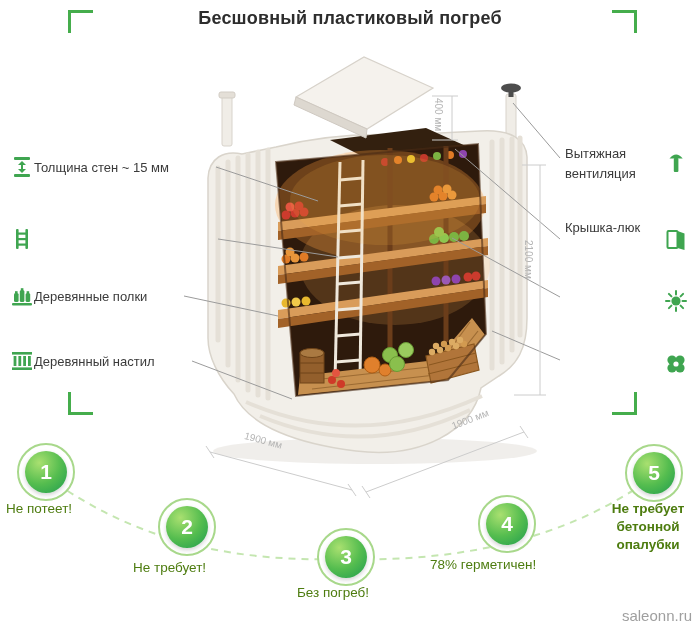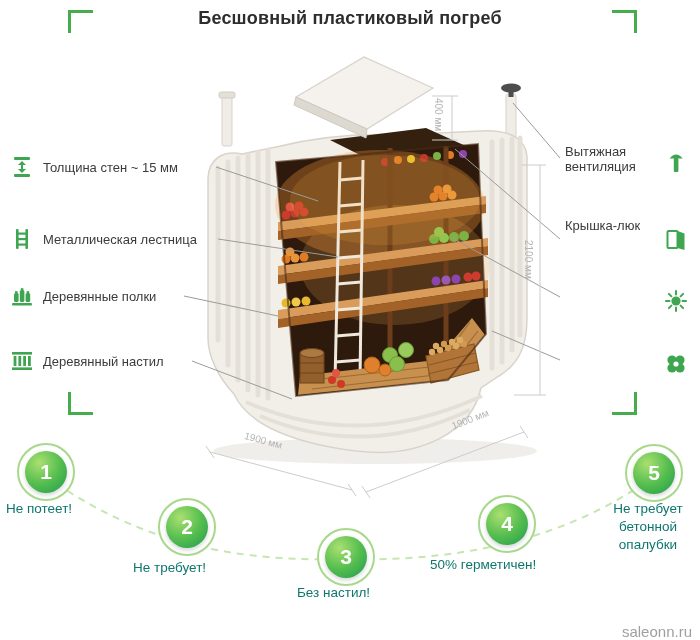--- a/index.html
+++ b/index.html
@@ -7,43 +7,43 @@
           font-family:"Liberation Sans",sans-serif;}
   .title{position:absolute;top:8px;left:0;right:0;text-align:center;
          font-size:18px;font-weight:bold;color:#2d2d2d;letter-spacing:.2px;}
   .bracket{position:absolute;width:22px;height:20px;}
   .b-tl{left:68px;top:10px;border-top:3px solid #45ad4c;border-left:3px solid #45ad4c;}
   .b-tr{left:612px;top:10px;border-top:3px solid #45ad4c;border-right:3px solid #45ad4c;}
   .b-bl{left:68px;top:392px;border-bottom:3px solid #45ad4c;border-left:3px solid #45ad4c;}
   .b-br{left:612px;top:392px;border-bottom:3px solid #45ad4c;border-right:3px solid #45ad4c;}
   .cellar{position:absolute;left:180px;top:50px;}
   .overlay{position:absolute;left:0;top:0;pointer-events:none;}
-  .feat{position:absolute;left:10px;display:flex;align-items:center;gap:9px;
+  .feat{position:absolute;left:10px;display:flex;align-items:center;
         font-size:13px;color:#3b3b3b;white-space:nowrap;}
   .ficon{width:24px;height:24px;flex:0 0 24px;}
   .ficon svg{display:block;}
-  .rlabel{position:absolute;left:565px;width:96px;font-size:13px;color:#3b3b3b;line-height:15px;}
+  .rlabel{position:absolute;left:565px;width:96px;font-size:13px;color:#3b3b3b;line-height:20px;}
   .ricon{position:absolute;left:664px;width:24px;height:24px;}
   .icon-green{fill:#3fa550;}
   .dim{position:absolute;font-size:10px;color:#b4b4b4;white-space:nowrap;transform-origin:0 0;}
   .dim-400{left:444px;top:98px;transform:rotate(90deg);}
   .dim-2100{left:534px;top:240px;transform:rotate(90deg);}
   .dim-1900a{left:246px;top:430px;transform:rotate(15deg);}
   .dim-1900b{left:450px;top:421px;transform:rotate(-21deg);}
   .benefit{position:absolute;width:54px;height:54px;border-radius:50%;
            border:2px solid #a8d88b;background:#fff;
            display:flex;align-items:center;justify-content:center;}
   .sphere{width:42px;height:42px;border-radius:50%;
           background:radial-gradient(circle at 34% 28%, #a9e070 0%, #55bd4f 52%, #1e9b4e 100%);
           box-shadow:0 2px 4px rgba(0,0,0,.18);
           display:flex;align-items:center;justify-content:center;}
   .num{color:#fff;font-size:21px;font-weight:bold;}
-  .blabel{position:absolute;font-size:13.5px;color:#0f766e;white-space:nowrap;}
-  .blabel5{white-space:normal;width:100px;text-align:center;line-height:18px;}
-  .watermark{position:absolute;right:8px;bottom:0;font-size:15px;color:#9f9f9f;margin-left:25px;}
+  .blabel{position:absolute;font-size:13.5px;color:#4d7c0f;white-space:nowrap;}
+  .blabel5{white-space:normal;width:100px;text-align:center;line-height:18px;font-weight:bold;}
+  .watermark{position:absolute;right:8px;bottom:16px;font-size:15px;color:#9f9f9f;margin-left:25px;}
 </style>
 </head>
 <body>
 
 <div class="canvas">
 
   <div class="bracket b-tl"></div>
   <div class="bracket b-tr"></div>
   <div class="bracket b-bl"></div>
   <div class="bracket b-br"></div>
@@ -244,21 +244,20 @@
   <div class="feat" style="top:227px">
     <span class="ficon">
       <svg width="24" height="24" viewBox="0 0 24 24" class="icon-green">
         <rect x="6" y="2" width="2.6" height="20" rx="1"></rect>
           <rect x="15.4" y="2" width="2.6" height="20" rx="1"></rect>
         <rect x="6" y="5.5" width="12" height="2.2"></rect>
           <rect x="6" y="11" width="12" height="2.2"></rect>
         <rect x="6" y="16.5" width="12" height="2.2"></rect>
       </svg>
     </span>
-    <span>Металлическая лестница</span>
   </div>
   <div class="feat" style="top:349px">
     <span class="ficon">
       <svg width="24" height="24" viewBox="0 0 24 24" class="icon-green">
         <rect x="2" y="3" width="20" height="2.6"></rect>
           <rect x="2" y="18.4" width="20" height="2.6"></rect>
         <rect x="3.6" y="7" width="2.8" height="10"></rect>
           <rect x="8.4" y="7" width="2.8" height="10"></rect>
         <rect x="13.2" y="7" width="2.8" height="10"></rect>
           <rect x="18" y="7" width="2.8" height="10"></rect>
@@ -348,18 +347,18 @@
     </div>
   </div>
   <div class="benefit" style="left:625px;top:444px">
     <div class="sphere">
       <span class="num">5</span>
     </div>
   </div>
 
   <div class="blabel" style="left:6px;top:501px">Не потеет!</div>
   <div class="blabel" style="left:133px;top:560px">Не требует!</div>
-  <div class="blabel" style="left:297px;top:585px">Без настил!</div>
-  <div class="blabel" style="left:430px;top:557px">50% герметичен!</div>
+  <div class="blabel" style="left:297px;top:585px">Без погреб!</div>
+  <div class="blabel" style="left:430px;top:557px">78% герметичен!</div>
   <div class="blabel blabel5" style="left:598px;top:500px">Не требует бетонной опалубки</div>
 
   <div class="watermark">saleonn.ru</div>
 </div>
 
 </body></html>

